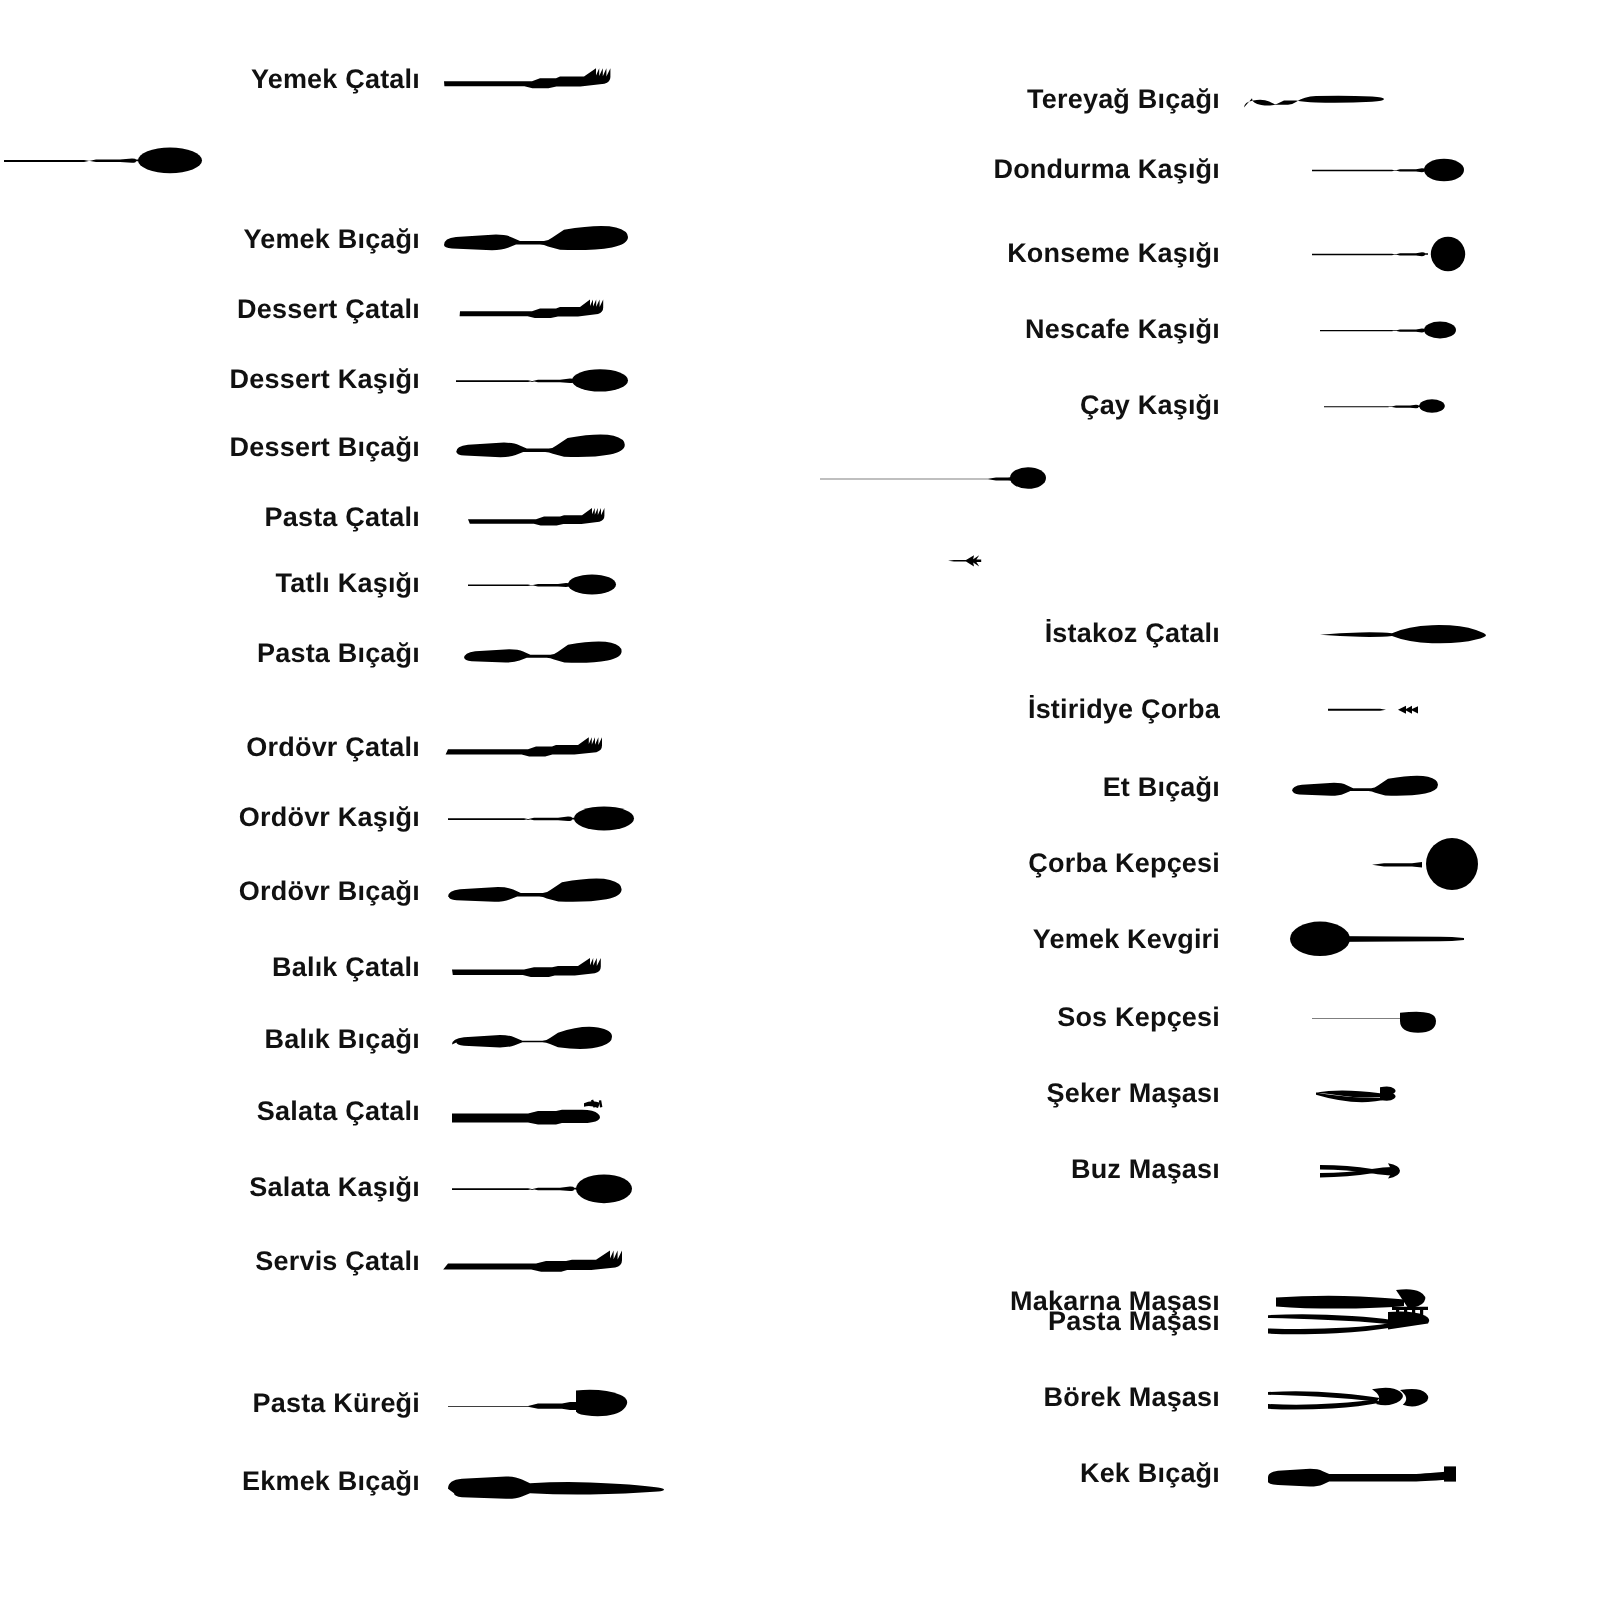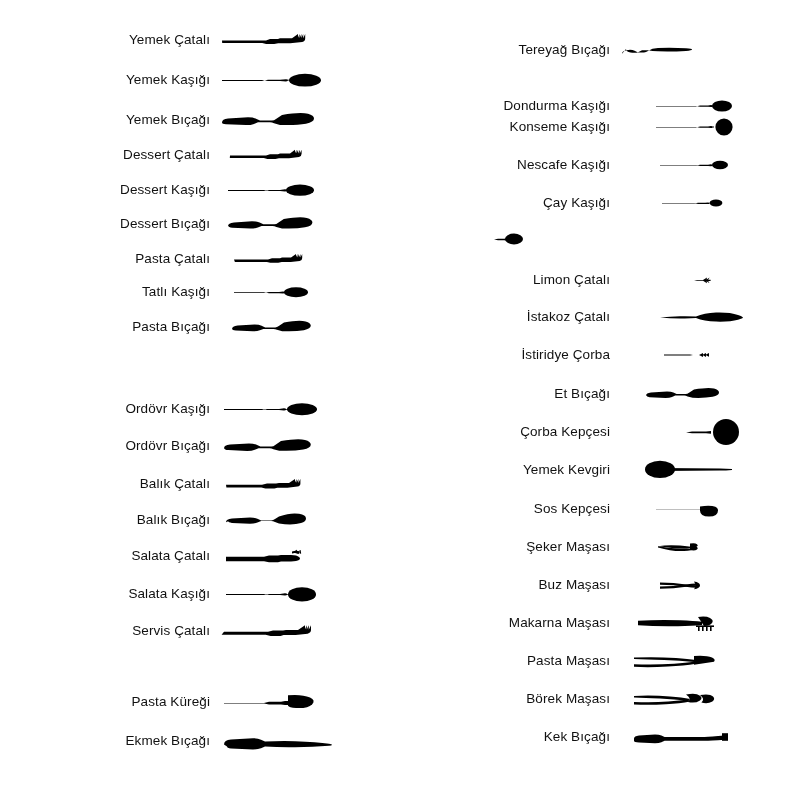--- a/index.html
+++ b/index.html
@@ -5,21 +5,21 @@
   html,body{margin:0;padding:0;}
   body{
     width:800px;height:800px;
     background:#ffffff;
     font-family:"Liberation Sans", sans-serif;
     color:#111111;
     overflow:hidden;
   }
   .sheet{
     position:relative;
-    width:648px;height:800px;
+    width:648px;height:800px;font-weight:bold;
   }
   .column{
     position:absolute;
     top:0;
     width:400px;
     height:800px;
   }
   .col-left{left:0;}
   .col-right{left:400px;}
 
@@ -65,21 +65,20 @@
     <div class="row" style="top:27px">
       <div class="label">Yemek Çatalı</div>
       <div class="art">
         <svg viewBox="0 0 180 26">
           <path class="ink" d="M2 13.6 h44 l4 -1.5 h8 l2 -0.8 h12 l6 -4.2 v3.6 l1.6 -3.6 v3.9 l1.8 -3.9 v4.0 l1.8 -4.0 v4.1 l2.0 -4.1 v4.4 q0 2.6 -3 3.4 l-12 1.3 h-12 l-4 0.9 h-8 l-4 -1.0 h-40 z"></path>
         </svg>
       </div>
     </div>
 
     <div class="row" style="top:67px">
-      <div class="label">Yemek Kaşığı</div>
       <div class="art">
         <svg viewBox="0 0 180 26">
           <path class="ink" d="M2 14 h40 l6 -1.2 h12 l6 -0.6 q2 0 2 0.6 h2 l0 0.8 h-2 q0 0.8 -2 0.8 l-6 -0.4 h-12 l-6 -1.0 h-40 z"></path>
           <ellipse class="ink" cx="85" cy="13.2" rx="16" ry="6.4"></ellipse>
         </svg>
       </div>
     </div>
 
     <div class="row" style="top:107px">
       <div class="label">Yemek Bıçağı</div>
@@ -139,20 +138,28 @@
     <div class="row" style="top:279px">
       <div class="label">Tatlı Kaşığı</div>
       <div class="art">
         <svg viewBox="0 0 180 26">
           <path class="ink" d="M14 14 h30 l5 -1.0 h10 l4 -0.5 q2 0 2 0.5 h2 v0.8 h-2 q0 0.7 -2 0.7 l-4 -0.3 h-10 l-5 -0.9 h-30 z"></path>
           <ellipse class="ink" cx="76" cy="13.2" rx="12" ry="5"></ellipse>
         </svg>
       </div>
     </div>
 
+    <div class="row" style="top:361px">
+      <div class="label">Ordövr Çatalı</div>
+      <div class="art">
+        <svg viewBox="0 0 180 26">
+          <path class="ink" d="M4 13.6 h40 l4 -1.4 h8 l2 -0.7 h11 l5.4 -3.9 v3.4 l1.5 -3.4 v3.7 l1.6 -3.7 v3.8 l1.7 -3.8 v3.9 l1.8 -3.9 v4.2 q0 2.5 -2.8 3.3 l-11 1.2 h-11 l-3.6 0.9 h-8 l-3.8 -1.0 h-38 z"></path>
+        </svg>
+      </div>
+    </div>
 
     <div class="row" style="top:396px">
       <div class="label">Ordövr Kaşığı</div>
       <div class="art">
         <svg viewBox="0 0 180 26">
           <path class="ink" d="M4 14 h38 l5 -1.1 h12 l5 -0.6 q2 0 2 0.6 h2 v0.8 h-2 q0 0.8 -2 0.8 l-5 -0.4 h-12 l-5 -1.0 h-38 z"></path>
           <ellipse class="ink" cx="82" cy="13.2" rx="15" ry="6"></ellipse>
         </svg>
       </div>
     </div>
@@ -240,21 +247,21 @@
 
     <div class="row" style="top:37px">
       <div class="label">Tereyağ Bıçağı</div>
       <div class="art">
         <svg viewBox="0 0 180 26">
           <path class="ink" d="M2 14.8 q0 -2.8 4.6 -3.6 q5 -0.9 8 0.6 l3.4 1.6 h6 q2 0 4 -1.4 q4 -2.8 10 -3.0 q14 -0.4 28 0.2 q6 0.3 6 1.3 q0 1.0 -6 1.4 q-14 0.8 -28 0.4 q-6 -0.2 -10 -1.0 h-6 l-3.4 1.6 q-3 1.4 -8 0.6 q-4.6 -0.8 -4.6 -3.4 z" transform="translate(0,2)"></path>
         </svg>
       </div>
     </div>
 
-    <div class="row" style="top:93px">
+    <div class="row" style="top:72px">
       <div class="label">Dondurma Kaşığı</div>
       <div class="art">
         <svg viewBox="0 0 180 26">
           <path class="ink" d="M36 13.6 h40 l4 -1.0 h8 l3 -0.5 q1.5 0 1.5 0.5 h1.5 v0.8 h-1.5 q0 0.7 -1.5 0.7 l-3 -0.3 h-8 l-4 -0.9 h-40 z"></path>
           <ellipse class="ink" cx="102" cy="13.0" rx="10" ry="5.6"></ellipse>
         </svg>
       </div>
     </div>
 
     <div class="row" style="top:114px">
@@ -290,21 +297,20 @@
     <div class="row" style="top:226px">
       <div class="art">
         <svg viewBox="0 0 180 26">
           <path class="ink" d="M10 13.4 h84 l4 -0.6 h6 l2 -0.3 v1.9 l-2 -0.2 h-6 l-4 -0.6 h-84 z"></path>
           <ellipse class="ink" cx="114" cy="13.0" rx="9" ry="5.4"></ellipse>
         </svg>
       </div>
     </div>
 
     <div class="row" style="top:267px">
-      <div class="label">Limon Çatalı</div>
       <div class="art">
         <svg viewBox="0 0 180 26">
           <path class="ink" d="M44 13.4 h30 l3 -0.4 h6 l4 -2.4 l-0.4 2.0 l3 -2.0 l-1.4 2.2 h2.4 v1.2 h-2.4 l1.4 2.2 l-3 -2.0 l0.4 2.0 l-4 -2.4 h-6 l-3 -0.4 h-30 z"></path>
         </svg>
       </div>
     </div>
 
     <div class="row" style="top:304px">
       <div class="label">İstakoz Çatalı</div>
       <div class="art">
@@ -379,21 +385,21 @@
       <div class="label">Buz Maşası</div>
       <div class="art">
         <svg viewBox="0 0 180 26">
           <path class="inkstroke" d="M40 11.6 q14 0 26 2.0 q6 1.0 10 1.0" stroke-width="2.2"></path>
           <path class="inkstroke" d="M40 15.6 q14 0 26 -2.0 q6 -1.0 10 -1.0" stroke-width="2.2"></path>
           <path class="ink" d="M74 9.6 q6 1.0 6 3.8 q0 2.8 -6 3.8 q3 -3.2 0 -7.6 z"></path>
         </svg>
       </div>
     </div>
 
-    <div class="row" style="top:610px">
+    <div class="row" style="top:638px">
       <div class="label">Makarna Maşası</div>
       <div class="art">
         <svg viewBox="0 0 180 26">
           <path class="ink" d="M18 10.8 q20 -1.4 42 -0.6 q14 0.6 22 1.6 l0 3.2 q-10 1.0 -24 1.2 q-22 0.4 -40 -1.0 z"></path>
           <path class="ink" d="M78 7.0 q8 -1.2 12 1.0 q4 2.2 2 5.0 q-2 2.8 -8 3.0 z"></path>
           <path class="ink" d="M76 15.4 h18 v1.6 h-18 z"></path>
           <path class="ink" d="M78 17.0 h1.6 v4 h-1.6 z M82 17.0 h1.6 v4 h-1.6 z M86 17.0 h1.6 v4 h-1.6 z M90 17.0 h1.6 v4 h-1.6 z"></path>
         </svg>
       </div>
     </div>

